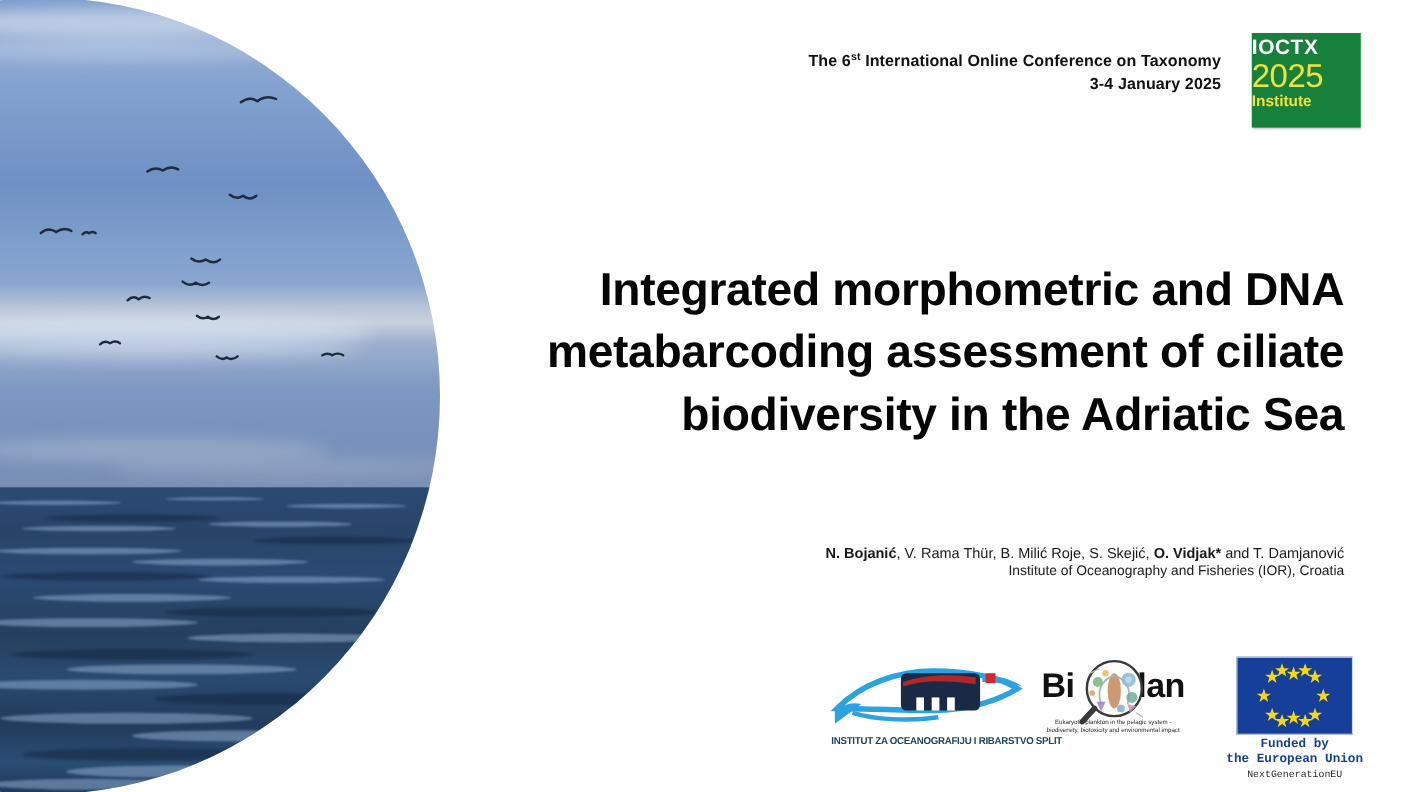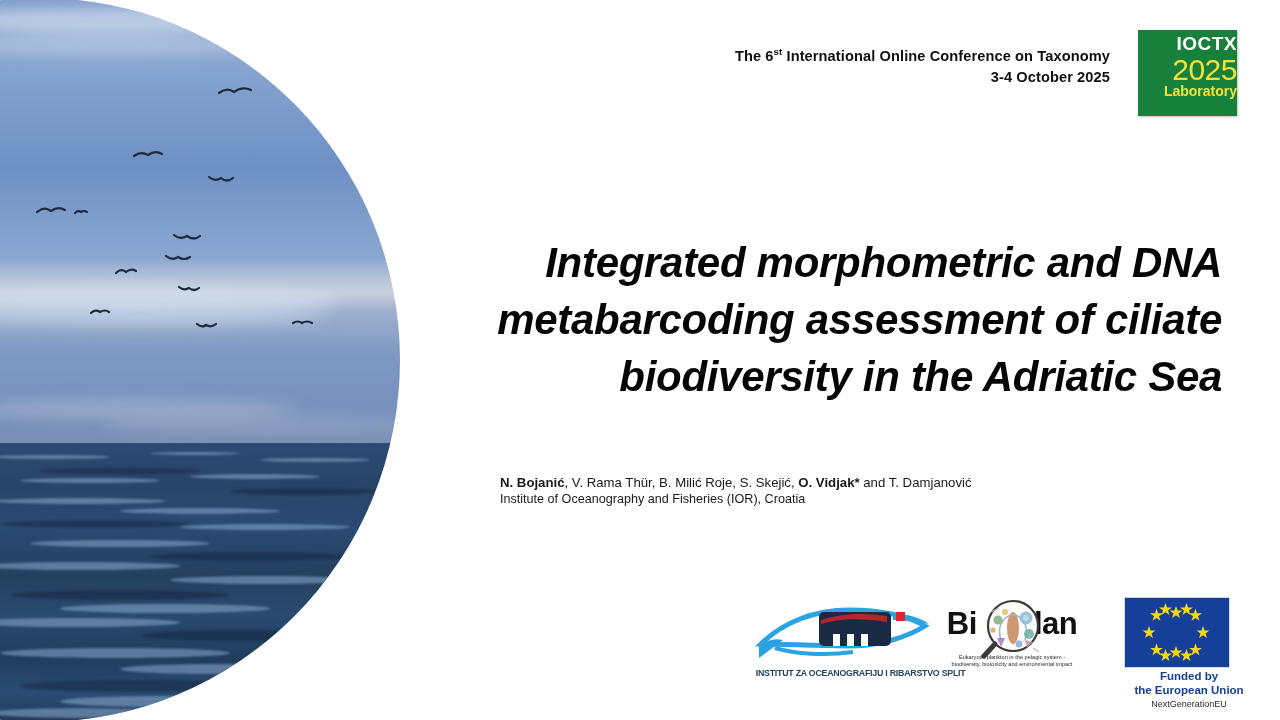--- a/index.html
+++ b/index.html
@@ -105,21 +105,21 @@
     white-space: nowrap;
   }
   sup.ord { font-size: 0.66em; vertical-align: super; line-height: 0; }
 
   #conf-logo {
     position: absolute;
     right: 43px; top: 30px;
     width: 99px; height: 86px;
     background: #17803a;
     box-shadow: 1px 1px 2px rgba(0,0,0,0.25);
-    text-align: right;
+    text-align: left;
     padding-top: 2px;
     box-sizing: border-box;
     margin-left: 47px;
   }
   #conf-logo .l1 {
     color: #ffffff; font-weight: bold; font-size: 19px;
     letter-spacing: 0.5px; line-height: 24px;
   }
   #conf-logo .l2 {
     color: #f2e13c; font-weight: normal; font-size: 30px;
@@ -134,29 +134,28 @@
   #title {
     position: absolute;
     left: 430px; top: 206px;
     width: 792px;
     text-align: right;
     font-size: 42px;
     font-weight: bold;
     line-height: 57px;
     color: #050505;
     letter-spacing: -0.3px;
-    font-style: italic;
   }
 
   
   #authors {
     position: absolute;
-    left: 500px; top: 474px;
+    left: 500px; top: 494px;
     width: 722px;
-    text-align: left;
+    text-align: right;
     font-size: 13.2px;
     line-height: 17.2px;
     color: #1a1a1a;
   }
   #authors .b { font-weight: bold; }
   #authors .line2, #authors .line3, #authors .line4 { font-size: 12.6px; }
 
   
   #logos {
     position: absolute;
@@ -202,22 +201,23 @@
     position: absolute; left: 362px; top: 2px;
     width: 140px; height: 100px;
   }
   #eu-flag {
     position: absolute; left: 17px; top: 3px;
     width: 104px; height: 69px;
     background: #163f99;
     border: 1px solid #cfd6e4;
   }
   #eu-text {
-    position: absolute; left: 12px; top: 76px; width: 140px;
+    position: absolute; left: 0; top: 76px; width: 140px;
     text-align: center;
+    font-family: Liberation Mono, monospace;
   }
   #eu-text .t1 { font-size: 11.5px; font-weight: bold; color: #163f99; line-height: 13.5px; }
   #eu-text .t2 { font-size: 9px; color: #2a2a2a; line-height: 12px; margin-top: 1px; }
 </style>
 </head>
 <body>
 
 <div id="slide">
 
   <div id="photo-wrap">
@@ -294,27 +294,27 @@
         <div class="wave" style="left:120px; top:664px; width:190px; height:10px;"></div>
         <div class="wave-dark" style="left:20px; top:680px; width:230px; height:12px;"></div>
         <div class="wave" style="left:60px; top:696px; width:200px; height:11px;"></div>
         <div class="wave" style="left:-10px; top:708px; width:180px; height:10px;"></div>
       </div>
     </div>
   </div>
 
   <div id="header-block">
     <div class="hline"><span>The 6</span><sup class="ord">st</sup><span> International Online Conference on Taxonomy</span></div>
-    <div class="hline">3-4 October 2025</div>
+    <div class="hline">3-4 January 2025</div>
   </div>
 
   <div id="conf-logo">
     <div class="l1">IOCTX</div>
     <div class="l2">2025</div>
-    <div class="l3">Laboratory</div>
+    <div class="l3">Institute</div>
   </div>
 
   <h1 id="title">Integrated morphometric and DNA metabarcoding assessment of ciliate biodiversity in the Adriatic Sea</h1>
 
   <div id="authors">
     <div><span class="b">N. Bojanić</span><span>, V. Rama Thür, B. Milić Roje, S. Skejić, </span><span class="b">O. Vidjak*</span><span> and T. Damjanović</span></div>
     <div class="line4">Institute of Oceanography and Fisheries (IOR), Croatia</div>
   </div>
 
   <div id="logos">

